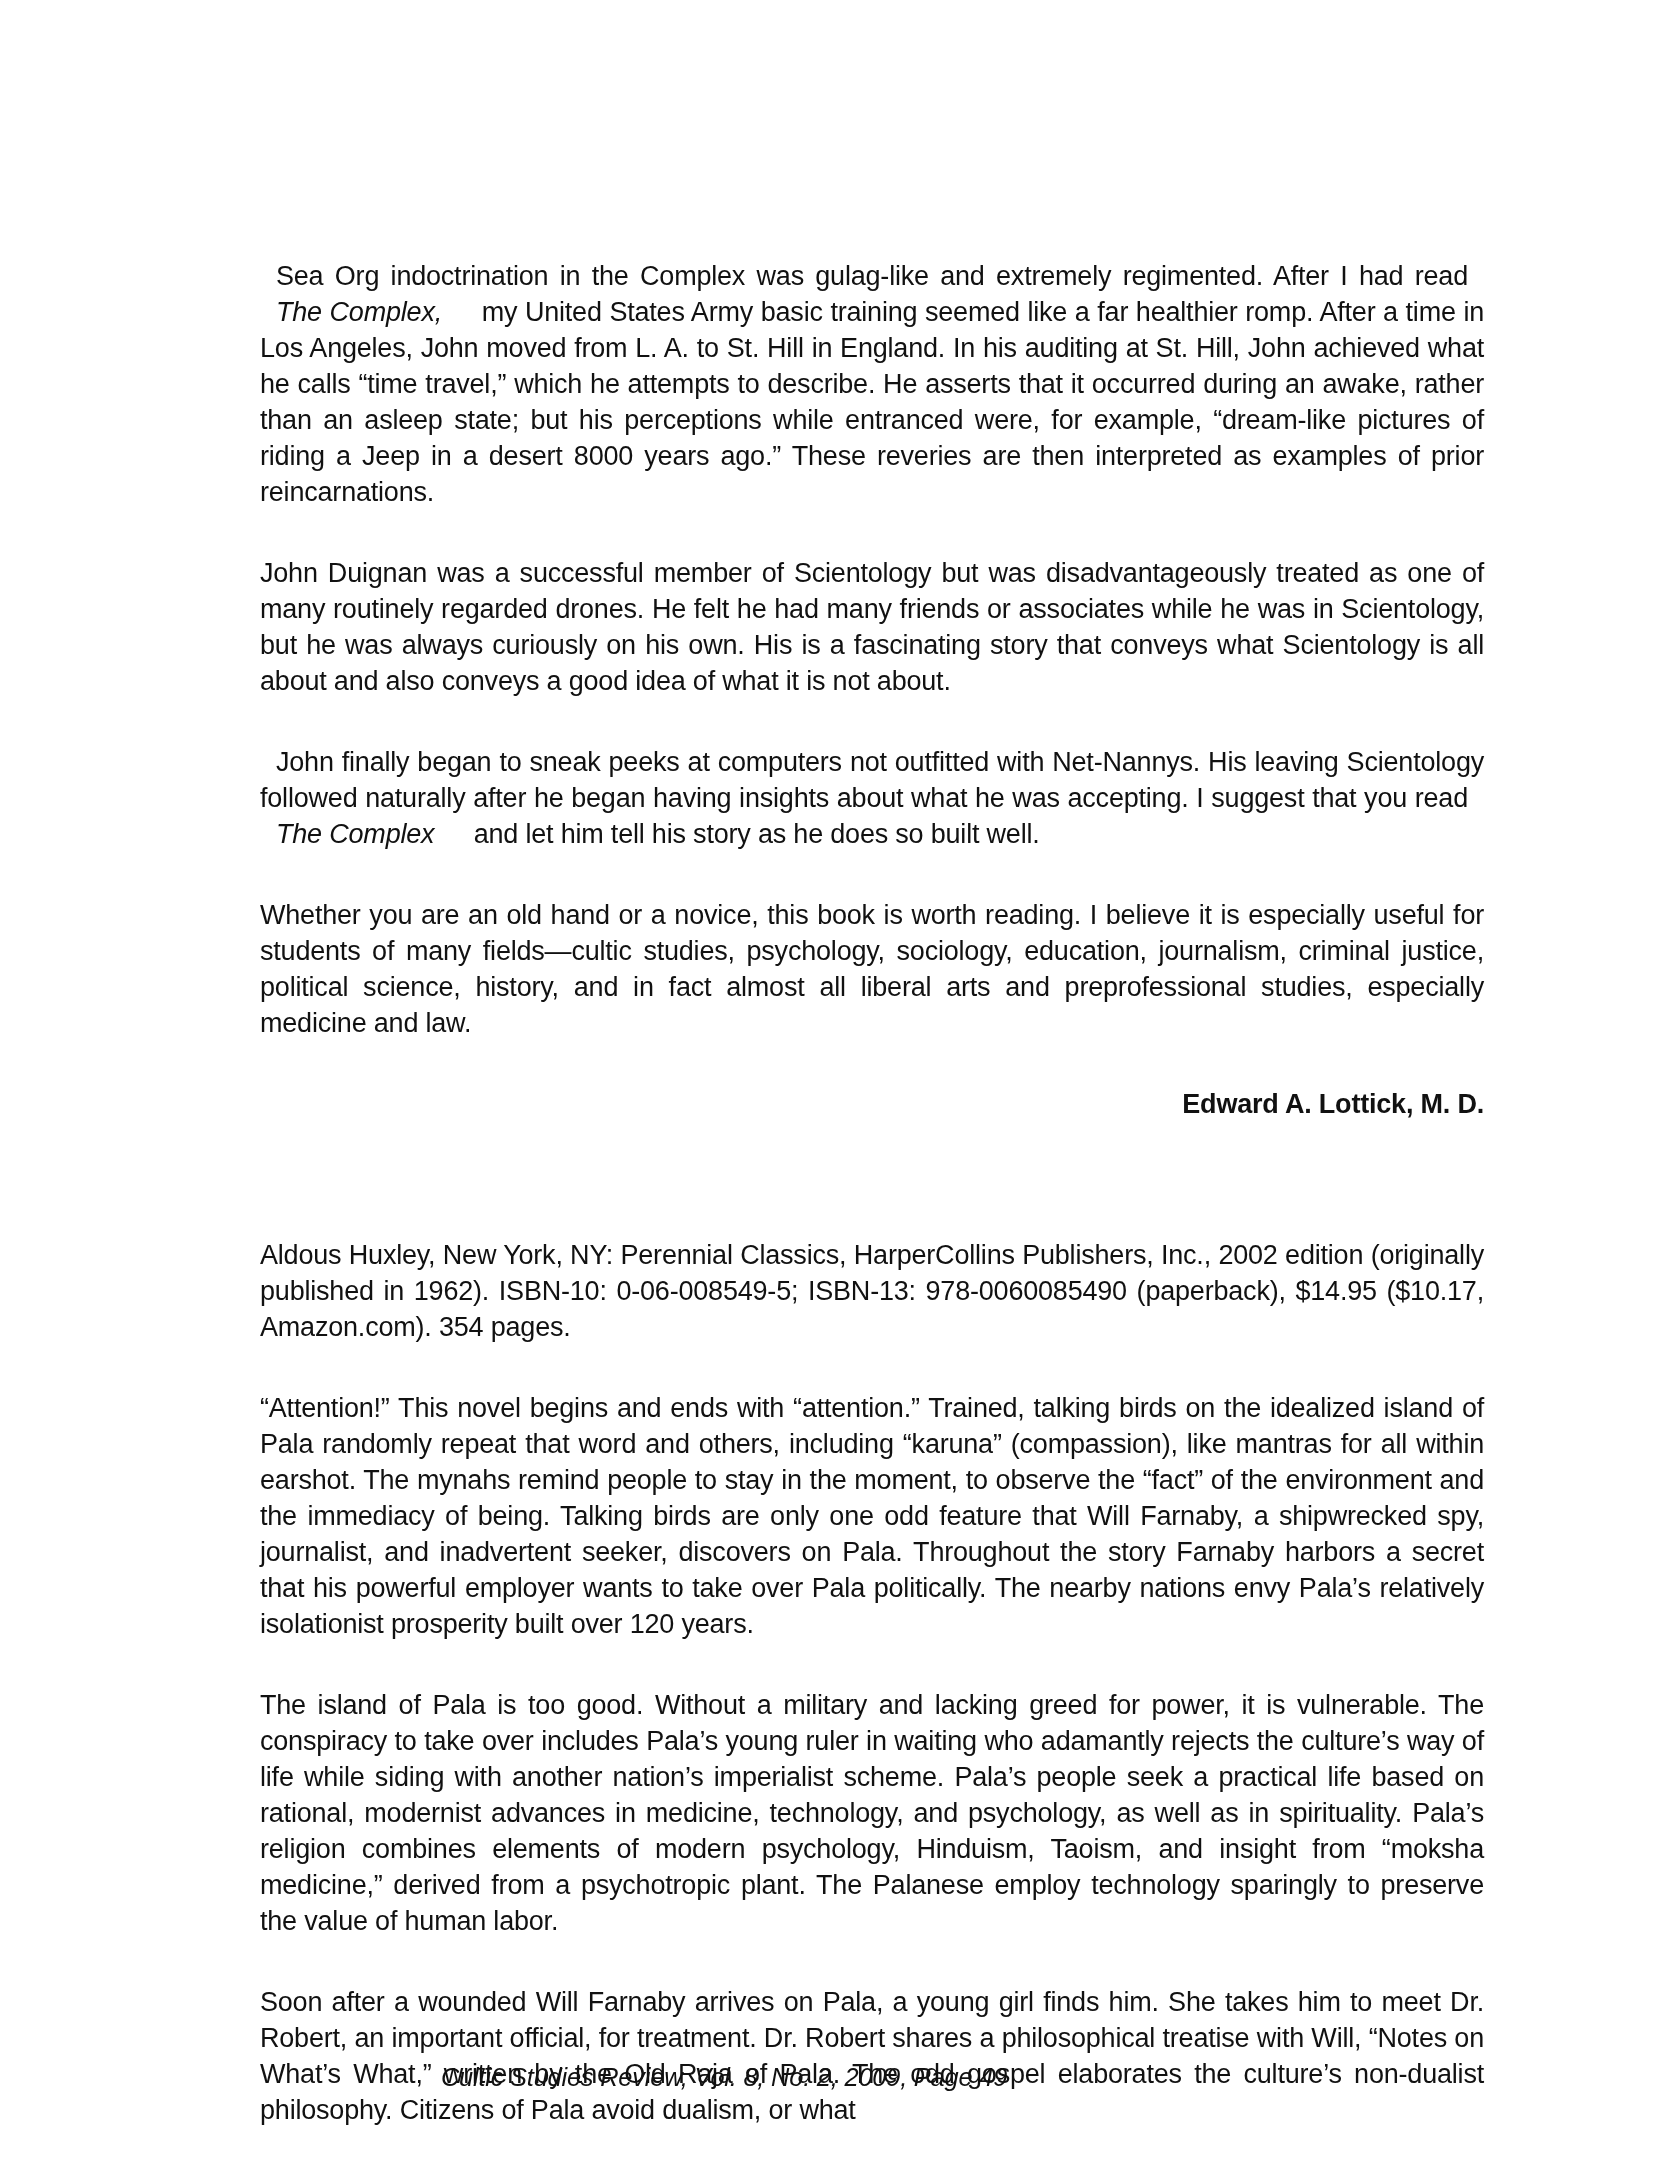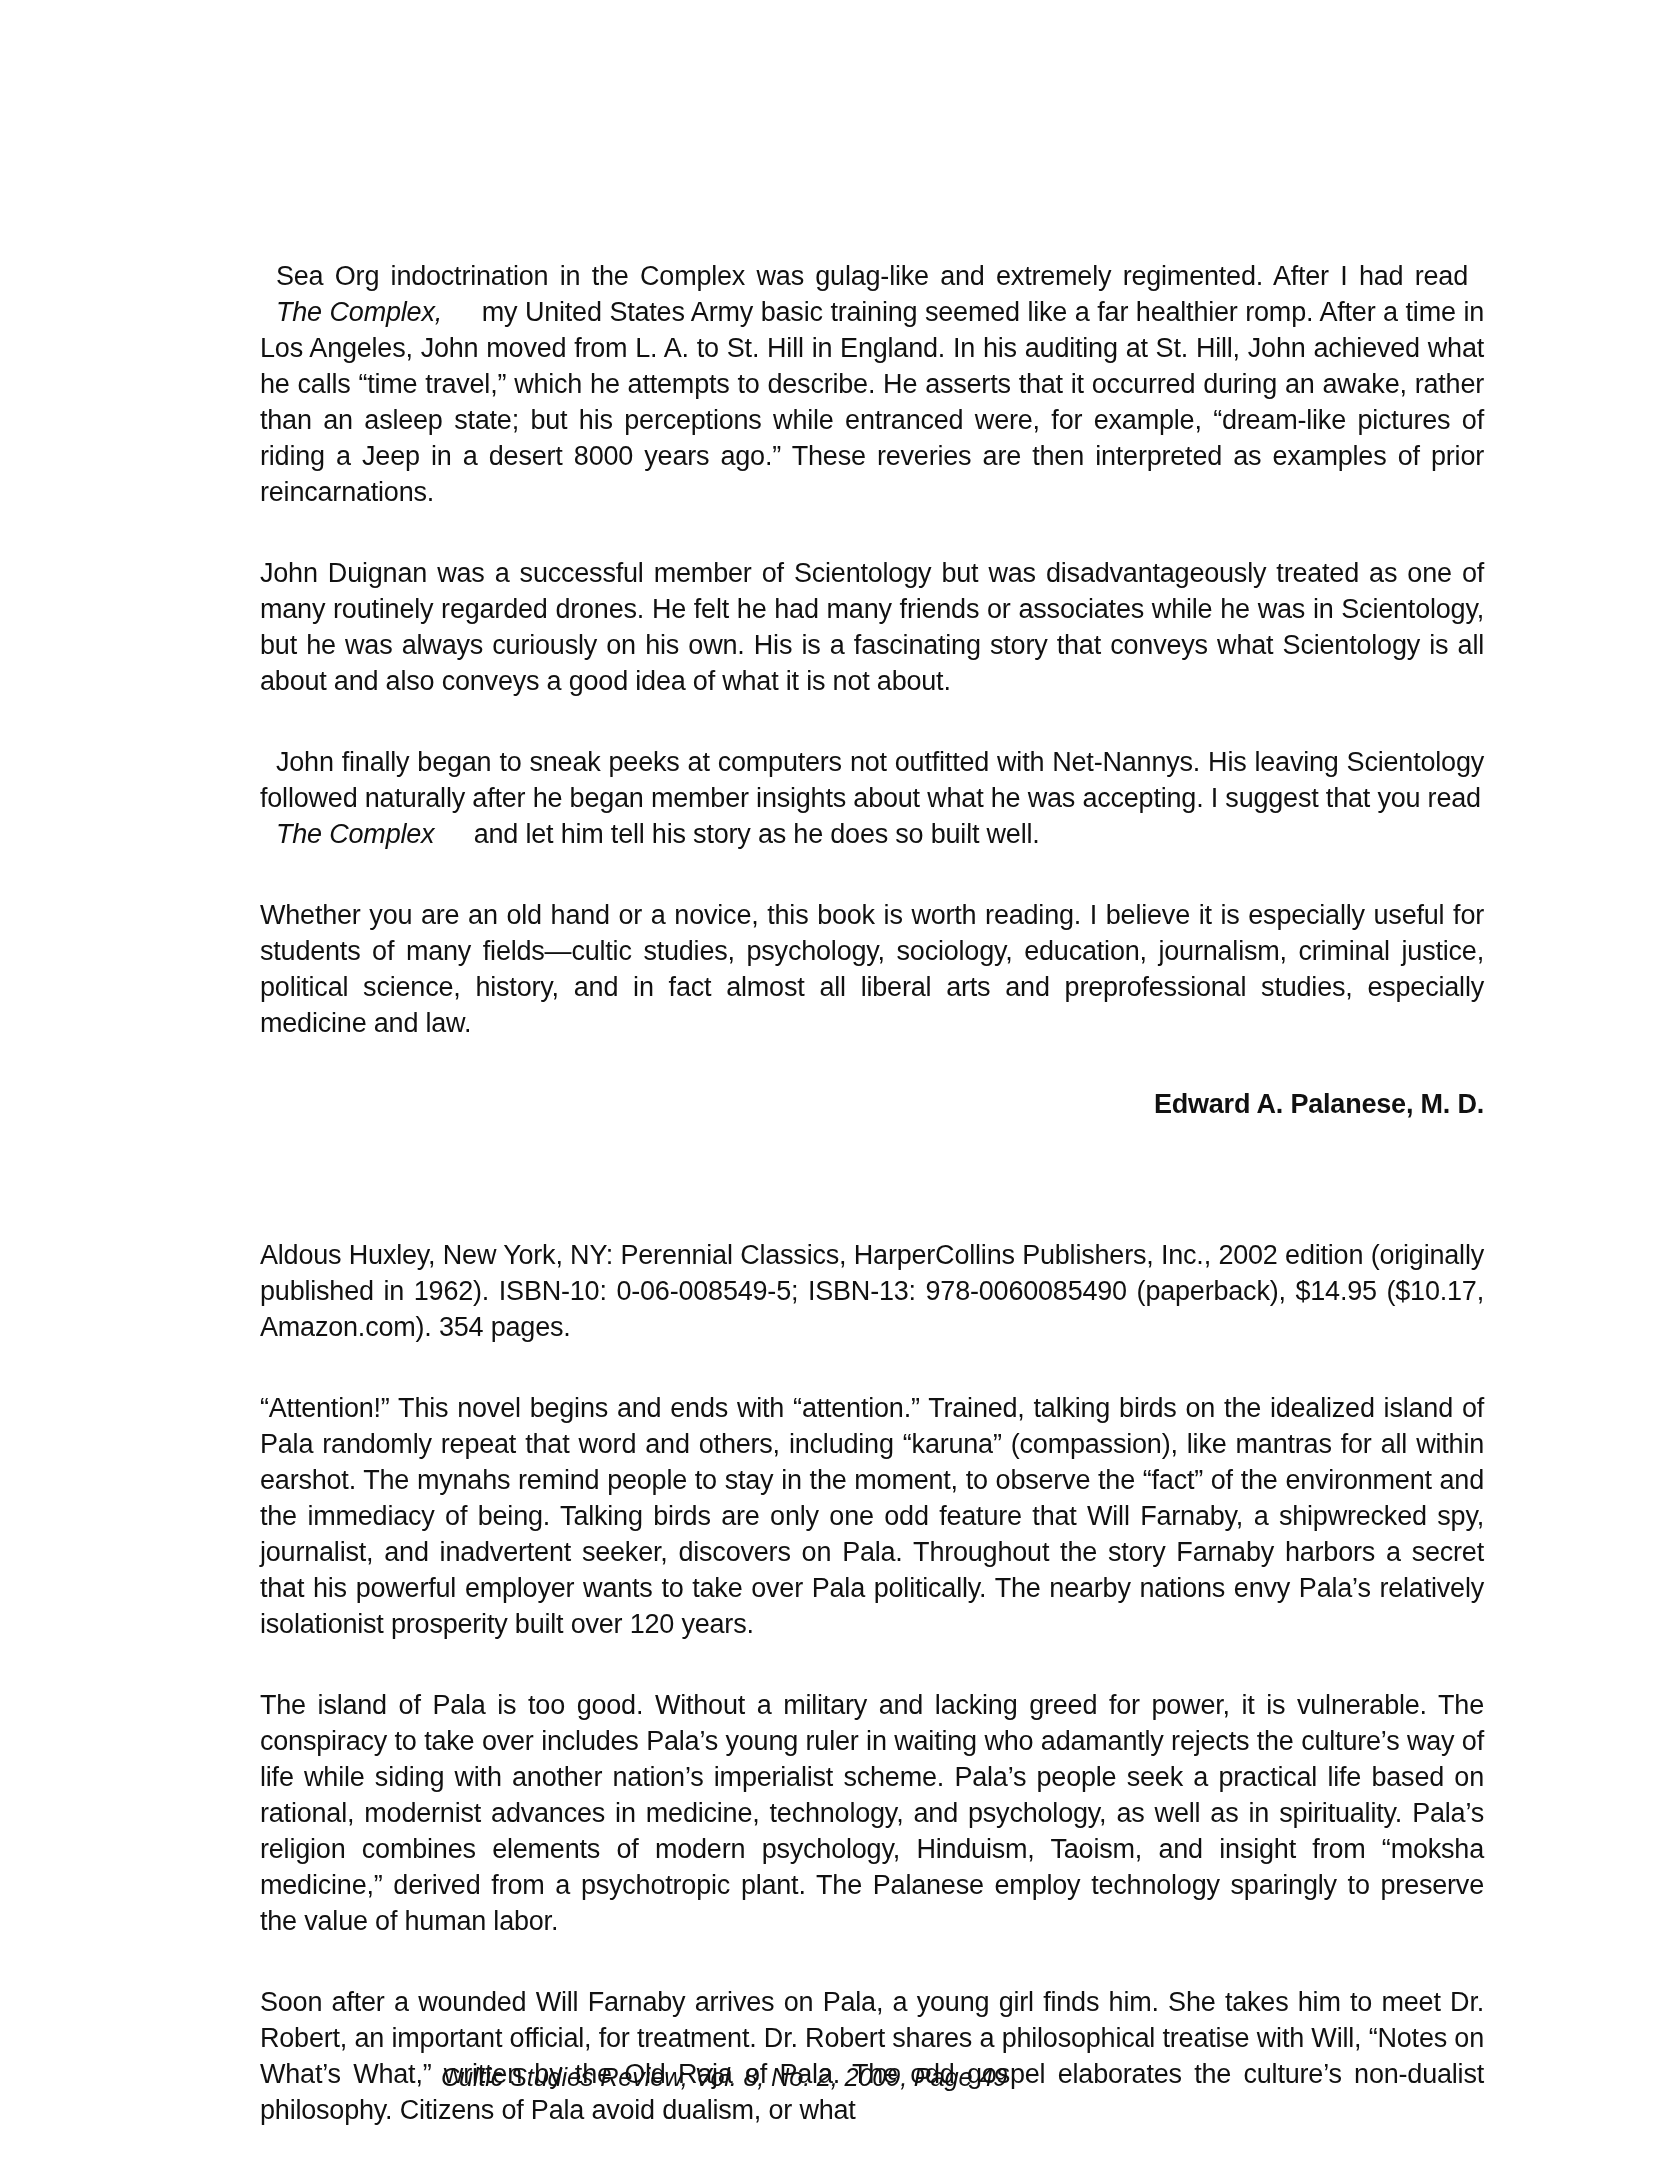--- a/index.html
+++ b/index.html
@@ -71,25 +71,25 @@
 </head>
 <body>
 
 <div class="page">
   <div class="content">
 
     <p class="body"><span>Sea Org indoctrination in the Complex was gulag-like and extremely regimented. After I had read </span><span class="it">The Complex,</span><span> my United States Army basic training seemed like a far healthier romp. After a time in Los Angeles, John moved from L. A. to St. Hill in England. In his auditing at St. Hill, John achieved what he calls “time travel,” which he attempts to describe. He asserts that it occurred during an awake, rather than an asleep state; but his perceptions while entranced were, for example, “dream-like pictures of riding a Jeep in a desert 8000 years ago.” These reveries are then interpreted as examples of prior reincarnations.</span></p>
 
     <p class="body">John Duignan was a successful member of Scientology but was disadvantageously treated as one of many routinely regarded drones. He felt he had many friends or associates while he was in Scientology, but he was always curiously on his own. His is a fascinating story that conveys what Scientology is all about and also conveys a good idea of what it is not about.</p>
 
-    <p class="body"><span>John finally began to sneak peeks at computers not outfitted with Net-Nannys. His leaving Scientology followed naturally after he began member insights about what he was accepting. I suggest that you read </span><span class="it">The Complex</span><span> and let him tell his story as he does so built well.</span></p>
+    <p class="body"><span>John finally began to sneak peeks at computers not outfitted with Net-Nannys. His leaving Scientology followed naturally after he began having insights about what he was accepting. I suggest that you read </span><span class="it">The Complex</span><span> and let him tell his story as he does so built well.</span></p>
 
     <p class="body">Whether you are an old hand or a novice, this book is worth reading. I believe it is especially useful for students of many fields—cultic studies, psychology, sociology, education, journalism, criminal justice, political science, history, and in fact almost all liberal arts and preprofessional studies, especially medicine and law.</p>
 
-    <p class="signature">Edward A. Palanese, M. D.</p>
+    <p class="signature">Edward A. Lottick, M. D.</p>
 
 
     <p class="body">Aldous Huxley, New York, NY: Perennial Classics, HarperCollins Publishers, Inc., 2002 edition (originally published in 1962). ISBN-10: 0-06-008549-5; ISBN-13: 978-0060085490 (paperback), $14.95 ($10.17, Amazon.com). 354 pages.</p>
 
 
     <p class="body">“Attention!” This novel begins and ends with “attention.” Trained, talking birds on the idealized island of Pala randomly repeat that word and others, including “karuna” (compassion), like mantras for all within earshot. The mynahs remind people to stay in the moment, to observe the “fact” of the environment and the immediacy of being. Talking birds are only one odd feature that Will Farnaby, a shipwrecked spy, journalist, and inadvertent seeker, discovers on Pala. Throughout the story Farnaby harbors a secret that his powerful employer wants to take over Pala politically. The nearby nations envy Pala’s relatively isolationist prosperity built over 120 years.</p>
 
     <p class="body">The island of Pala is too good. Without a military and lacking greed for power, it is vulnerable. The conspiracy to take over includes Pala’s young ruler in waiting who adamantly rejects the culture’s way of life while siding with another nation’s imperialist scheme. Pala’s people seek a practical life based on rational, modernist advances in medicine, technology, and psychology, as well as in spirituality. Pala’s religion combines elements of modern psychology, Hinduism, Taoism, and insight from “moksha medicine,” derived from a psychotropic plant. The Palanese employ technology sparingly to preserve the value of human labor.</p>
 
     <p class="body">Soon after a wounded Will Farnaby arrives on Pala, a young girl finds him. She takes him to meet Dr. Robert, an important official, for treatment. Dr. Robert shares a philosophical treatise with Will, “Notes on What’s What,” written by the Old Raja of Pala. The odd gospel elaborates the culture’s non-dualist philosophy. Citizens of Pala avoid dualism, or what</p>

